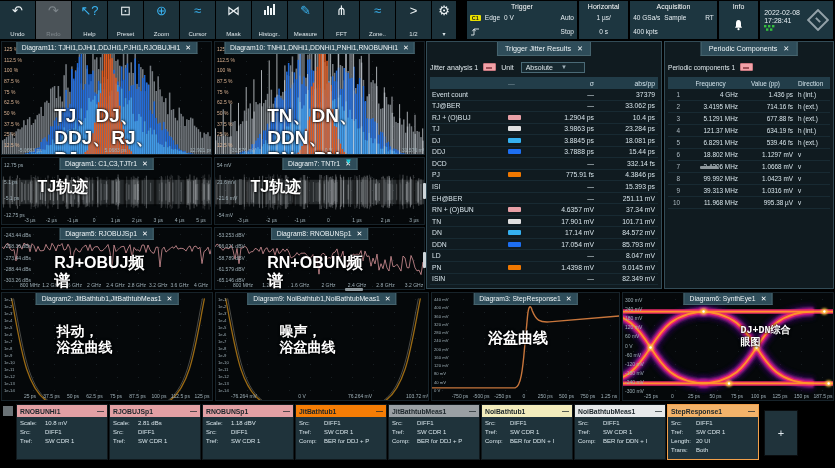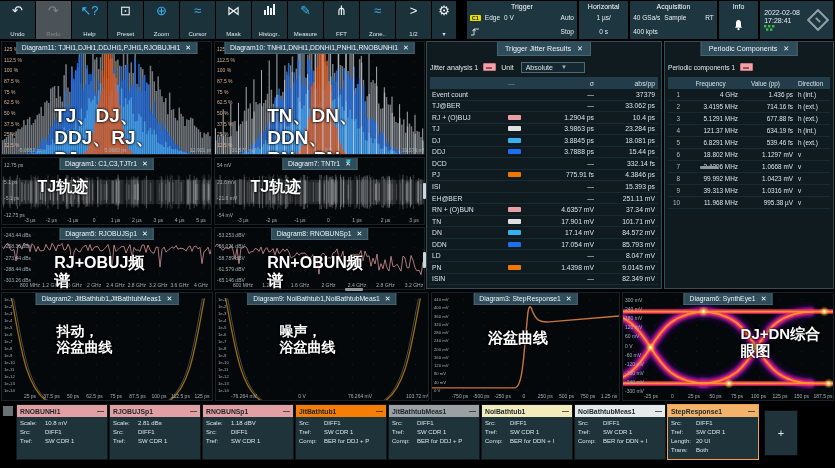--- a/index.html
+++ b/index.html
@@ -1633,21 +1633,21 @@
         <span class="tick" style="left: 2px; top: 95px;">-300 mV</span>
         <span class="tick" style="left: 28px; bottom: 1px; transform: translateX(-50%);">-25 ps</span>
         <span class="tick" style="left: 49.5px; bottom: 1px; transform: translateX(-50%);">0</span>
         <span class="tick" style="left: 71px; bottom: 1px; transform: translateX(-50%);">25 ps</span>
         <span class="tick" style="left: 92.5px; bottom: 1px; transform: translateX(-50%);">50 ps</span>
         <span class="tick" style="left: 114px; bottom: 1px; transform: translateX(-50%);">75 ps</span>
         <span class="tick" style="left: 135.5px; bottom: 1px; transform: translateX(-50%);">100 ps</span>
         <span class="tick" style="left: 157px; bottom: 1px; transform: translateX(-50%);">125 ps</span>
         <span class="tick" style="left: 178.5px; bottom: 1px; transform: translateX(-50%);">150 ps</span>
         <span class="tick" style="left: 200px; bottom: 1px; transform: translateX(-50%);">187.5 ps</span>
-        <div class="overlay" style="font-size: 15px; left: 56%; top: 30%;">DJ+DN综合
+        <div class="overlay" style="font-size: 10px; left: 56%; top: 30%; font-family: Liberation Mono, monospace;">DJ+DN综合
 眼图</div>
       </div>
     </div>
 
   <div class="panel" style="left:426px;top:41px;width:236px;height:248px">
     <div class="ptab">
       <span>Trigger Jitter Results</span>
       <span class="x">✕</span>
     </div>
     <div class="pbody">

